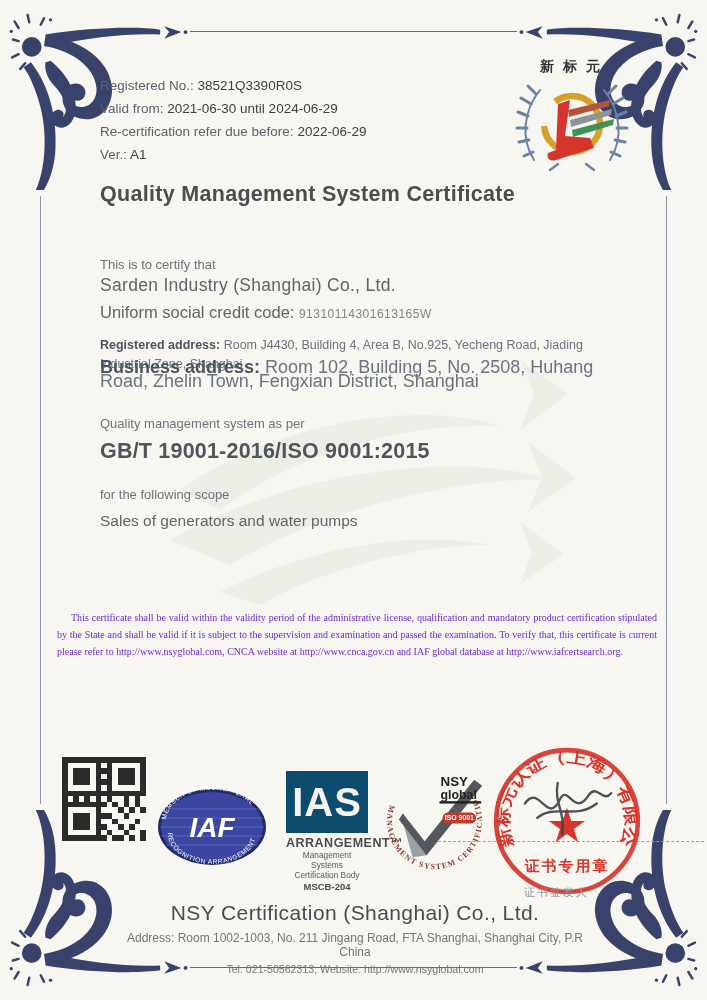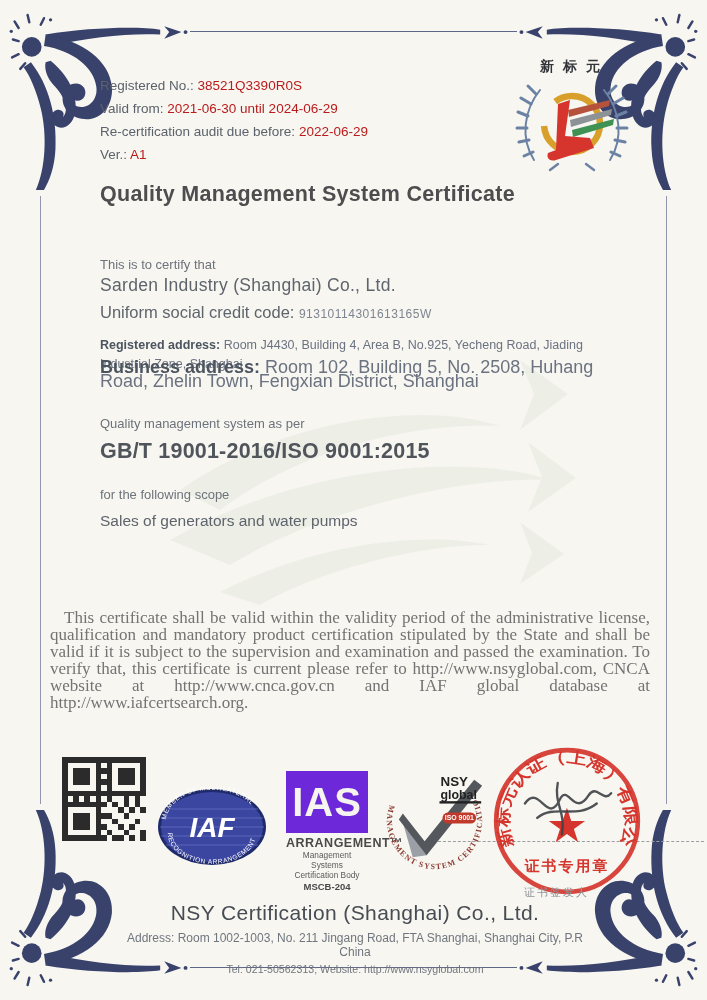--- a/index.html
+++ b/index.html
@@ -16,47 +16,47 @@
   .corner.bl{left:8px;bottom:10px;transform:scaleY(-1);}
   .corner.br{right:8px;bottom:10px;transform:scale(-1,-1);}
   .edge{position:absolute;background:transparent;}
   .edge.h{height:0;border-top:1.5px solid rgba(57,66,107,.8);}
   .edge.v{width:0;border-left:1.2px solid rgba(110,118,150,.75);}
   
   #watermark{position:absolute;left:160px;top:330px;width:470px;height:320px;opacity:.06;pointer-events:none;}
   
   #meta{position:absolute;left:100px;top:74px;font-size:13.5px;line-height:23px;color:#6a7078;}
   #meta .lbl{color:#5b626b;}
-  #meta .val{color:#b91c1c;}
+  #meta .val{color:#404040;}
   
   #issuer-logo{position:absolute;left:506px;top:58px;width:128px;text-align:center;}
   #issuer-logo .cn{font-size:14px;letter-spacing:9px;color:#33343a;font-weight:bold;padding-left:9px;}
   
   .abs{position:absolute;left:100px;}
   #title{top:182px;font-size:21.5px;font-weight:bold;color:#4d4d4f;letter-spacing:.3px;}
   #certify-intro{top:257px;font-size:13px;color:#6d737b;}
   #company-name{top:275px;font-size:17.5px;color:#5e646c;letter-spacing:.3px;}
   #credit-line{top:303px;}
   #credit-line .big{font-size:16.5px;color:#5e646c;}
   #credit-line .code{font-size:12px;color:#7d8590;letter-spacing:.5px;}
   #reg-addr{top:336px;width:522px;font-size:12.5px;line-height:18.5px;color:#6b7280;}
   #bus-addr{top:360px;width:540px;font-size:18px;line-height:14px;color:#6b7280;}
   .addr-lbl{font-weight:bold;color:#4c555f;}
   #system-intro{top:416px;font-size:13px;color:#6d737b;text-align:right;}
   #standard{top:439px;font-size:21.5px;font-weight:bold;color:#50555b;letter-spacing:.2px;}
   #scope-intro{top:487px;font-size:13px;color:#6d737b;}
   #scope-text{top:512px;font-size:15.5px;color:#5e646c;}
-  #legal{position:absolute;left:50px;top:609px;width:600px;
-    font-family:"Liberation Serif",serif;font-size:17px;line-height:17px;
-    color:#737373;text-align:justify;text-indent:14px;}
+  #legal{position:absolute;left:57px;top:609px;width:600px;
+    font-family:"Liberation Serif",serif;font-size:10px;line-height:17px;
+    color:#6d28d9;text-align:justify;text-indent:14px;}
   
   #qr{position:absolute;left:62px;top:757px;width:84px;height:84px;}
   #iaf{position:absolute;left:156px;top:787px;width:112px;height:80px;}
   #ias{position:absolute;left:286px;top:771px;width:82px;text-align:center;color:#3a3a3a;}
-  #ias .block{background:#6d28d9;height:62px;display:flex;align-items:center;justify-content:center;}
+  #ias .block{background:#0c4a6e;height:62px;display:flex;align-items:center;justify-content:center;}
   #ias .block span{color:#f5f4ef;font-size:40px;font-weight:bold;letter-spacing:1px;}
   #ias .accredited{font-size:12.5px;font-weight:bold;margin-top:3px;letter-spacing:.5px;color:#4a4a4a;}
   #ias .small{font-size:8.3px;color:#5a5a5a;line-height:10px;}
   #ias .mscb{font-size:9.5px;font-weight:bold;color:#4a4a4a;margin-top:1px;}
   #nsy{position:absolute;left:383px;top:764px;width:114px;height:114px;}
   #stamp{position:absolute;left:490px;top:744px;width:154px;height:154px;}
   #dash-line{position:absolute;left:438px;top:841px;width:266px;border-top:1.6px dashed #9b9da1;}
   #issuer-caption{position:absolute;left:524px;top:885px;font-size:11px;letter-spacing:2px;color:#8f949b;}
   
   #footer{position:absolute;left:110px;top:901px;width:490px;text-align:center;}
@@ -133,21 +133,21 @@
   <div id="meta">
     <div>
       <span class="lbl">Registered No.:</span>
       <span class="val">38521Q3390R0S</span>
     </div>
     <div>
       <span class="lbl">Valid from:</span>
       <span class="val">2021-06-30 until 2024-06-29</span>
     </div>
     <div>
-      <span class="lbl">Re-certification audit due before:</span>
+      <span class="lbl">Re-certification refer due before:</span>
       <span class="val">2022-06-29</span>
     </div>
     <div>
       <span class="lbl">Ver.:</span>
       <span class="val">A1</span>
     </div>
   </div>
 
   <div id="issuer-logo">
     <div class="cn">新标元</div>

